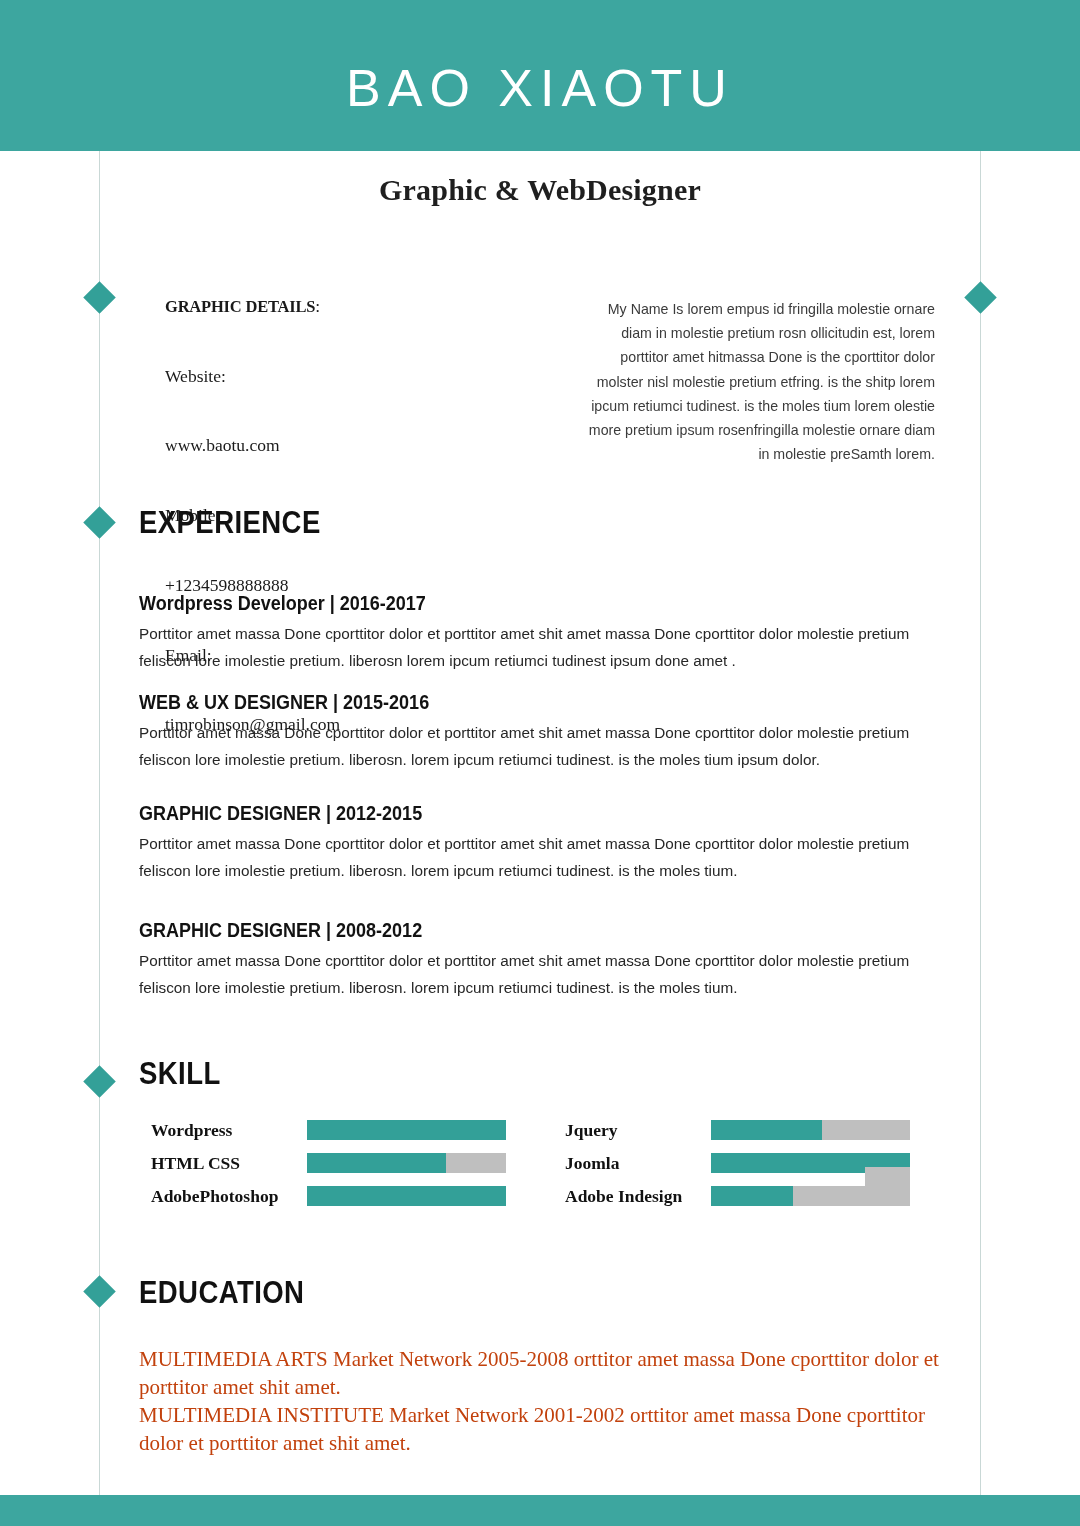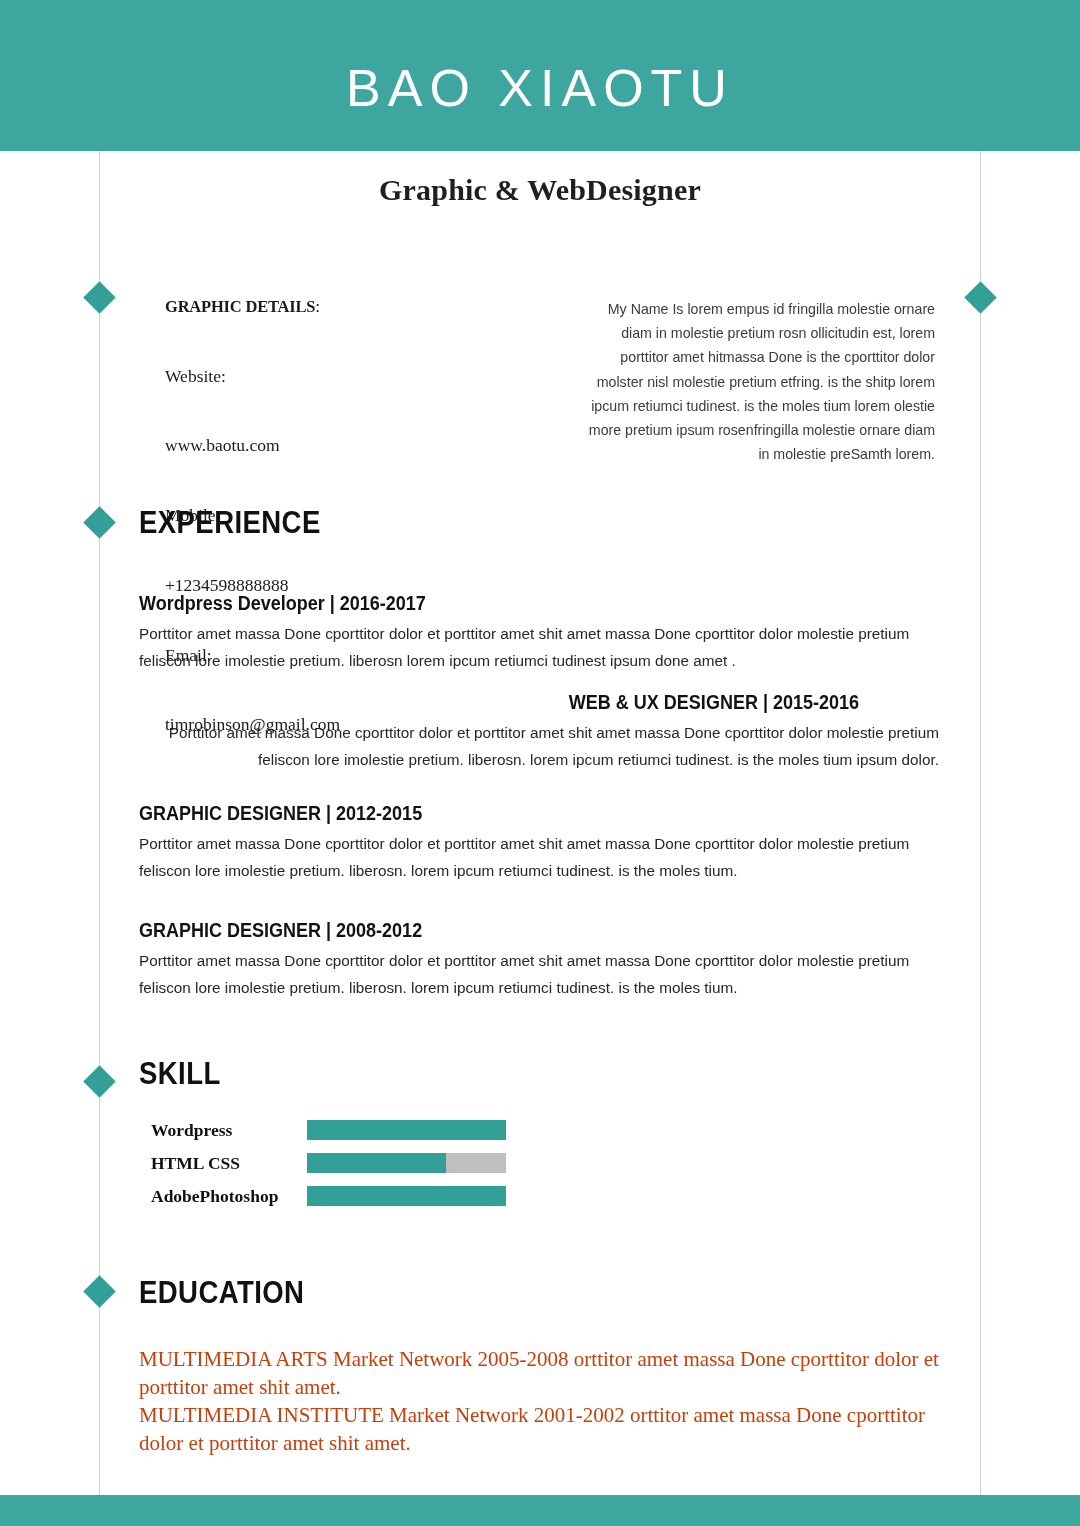--- a/index.html
+++ b/index.html
@@ -221,21 +221,21 @@
 
   <div class="profile">My Name Is lorem empus id fringilla molestie ornare diam in molestie pretium rosn ollicitudin est, lorem porttitor amet hitmassa Done is the cporttitor dolor molster nisl molestie pretium etfring. is the shitp lorem ipcum retiumci tudinest. is the moles tium lorem olestie more pretium ipsum rosenfringilla molestie ornare diam in molestie preSamth lorem.</div>
 
   <div class="section-heading" style="top:504px;">EXPERIENCE</div>
 
   <div class="exp" style="top:548px;margin-top:44px;">
     <div class="exp-title">Wordpress Developer  | 2016-2017</div>
     <div class="exp-desc">Porttitor amet massa Done cporttitor dolor et porttitor amet shit amet massa Done cporttitor dolor molestie pretium feliscon lore imolestie pretium. liberosn lorem ipcum retiumci tudinest ipsum done amet  .</div>
   </div>
 
-  <div class="exp" style="top:691px;text-align:right;">
+  <div class="exp" style="top:691px;">
     <div class="exp-title">WEB &amp; UX DESIGNER |  2015-2016</div>
     <div class="exp-desc">Porttitor amet massa Done cporttitor dolor et porttitor amet shit amet massa Done cporttitor dolor molestie pretium feliscon lore imolestie pretium. liberosn. lorem ipcum retiumci tudinest. is the moles tium ipsum  dolor.</div>
   </div>
 
   <div class="exp" style="top:802px;">
     <div class="exp-title">GRAPHIC DESIGNER | 2012-2015</div>
     <div class="exp-desc">Porttitor amet massa Done cporttitor dolor et porttitor amet shit amet massa Done cporttitor dolor molestie pretium feliscon lore imolestie pretium. liberosn. lorem ipcum retiumci tudinest. is the moles  tium.</div>
   </div>
 
   <div class="exp" style="top:919px;">
@@ -259,20 +259,41 @@
       </span>
     </div>
     <div class="skill-row" style="top:66px; width:360px;">
       <span class="skill-label">AdobePhotoshop</span>
       <span class="skill-track" style="left:156px; width:199px;">
         <span class="skill-fill" id="sk-l2" style="width: 100%;"></span>
       </span>
     </div>
   </div>
 
+  <div class="skill-col" style="left:565px; top:1120px; width:360px; height:100px;">
+    <div class="skill-row" style="top:0px; width:360px;">
+      <span class="skill-label">Jquery</span>
+      <span class="skill-track" style="left:146px; width:199px;">
+        <span class="skill-fill" id="sk-r0" style="width: 56%;"></span>
+      </span>
+    </div>
+    <div class="skill-row" style="top:33px; width:360px;">
+      <span class="skill-label">Joomla</span>
+      <span class="skill-track" style="left:146px; width:199px;">
+        <span class="skill-fill" id="sk-r1" style="width: 100%;"></span>
+      </span>
+      <span class="skill-stub" style="left:300px; top:14px; width:45px;"></span>
+    </div>
+    <div class="skill-row" style="top:66px; width:360px;">
+      <span class="skill-label">Adobe Indesign</span>
+      <span class="skill-track" style="left:146px; width:199px;">
+        <span class="skill-fill" id="sk-r2" style="width: 41%;"></span>
+      </span>
+    </div>
+  </div>
 
   <div class="section-heading" style="top:1274px;">EDUCATION</div>
 
   <div class="edu">
     <div>MULTIMEDIA ARTS Market Network 2005-2008 orttitor amet massa Done cporttitor dolor et porttitor amet shit amet.</div>
     <div>MULTIMEDIA INSTITUTE Market Network 2001-2002 orttitor amet massa Done cporttitor dolor et porttitor amet shit  amet.</div>
   </div>
 
 </div>
 

